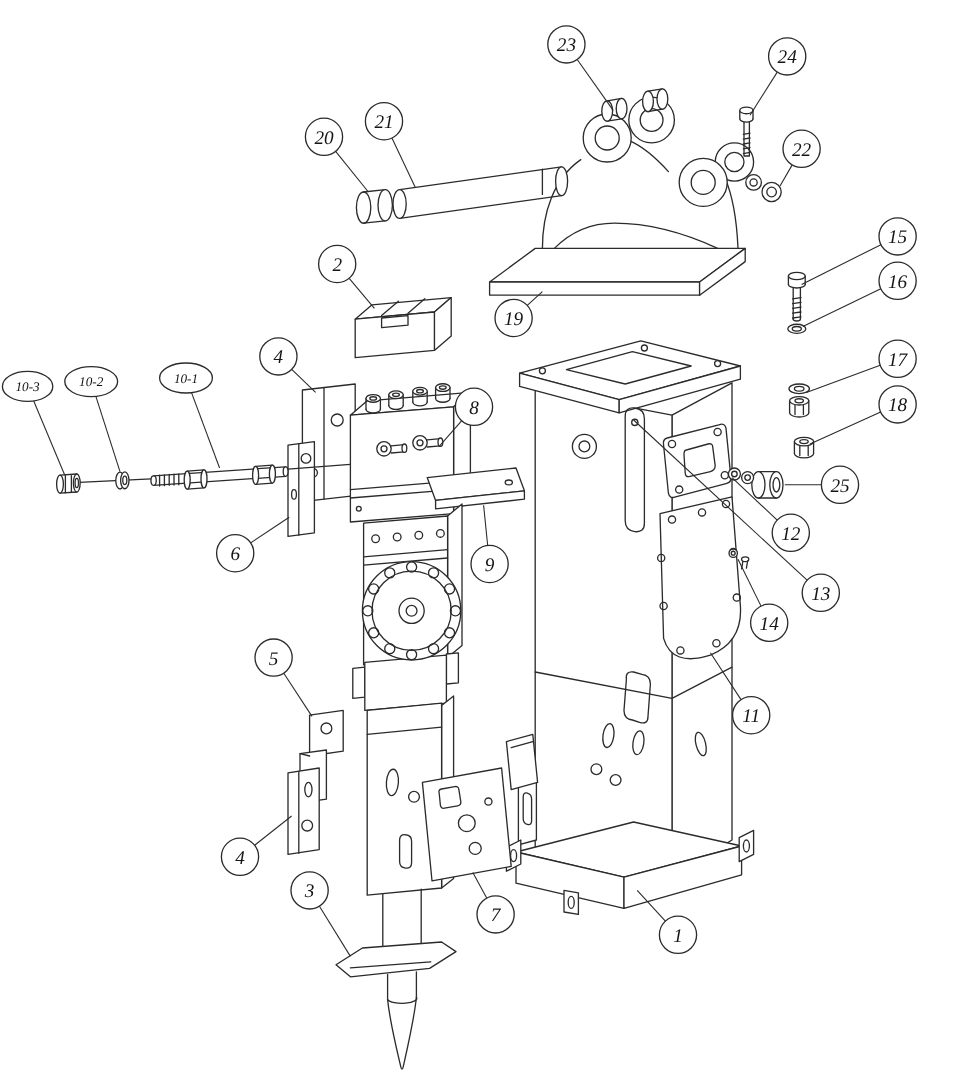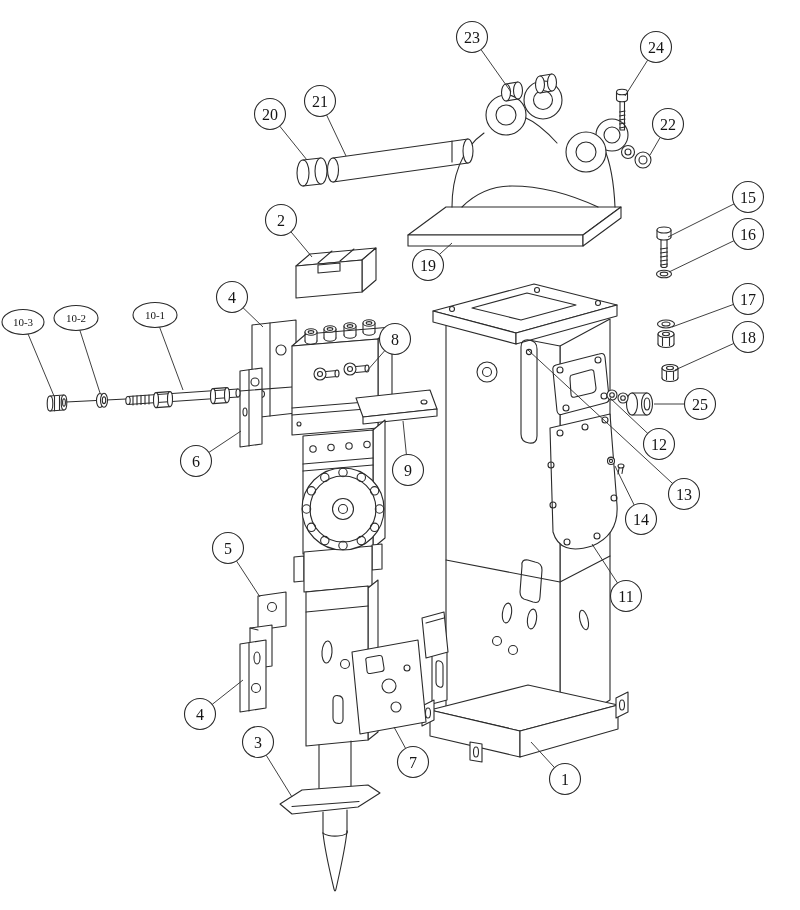--- a/index.html
+++ b/index.html
@@ -1,16 +1,16 @@
 <!DOCTYPE html>
 <html><head>
 <meta charset="utf-8">
 <style>
   html,body{margin:0;padding:0;background:#ffffff;}
-  .diagram-root{position:relative;width:800px;height:910px;background:#ffffff;overflow:hidden;}
+  .diagram-root{position:relative;width:800px;height:910px;background:#ffffff;overflow:hidden;font-style:italic;}
   svg{display:block;}
   .balloon-label{font-family:"Liberation Serif","DejaVu Serif",serif;font-size:16px;fill:#151515;text-anchor:middle;}
   .balloon-label.small{font-size:11px;}
 </style>
 </head>
 <body>
 
 <div class="diagram-root" style="background: rgb(255, 255, 255);">
 <svg id="diagram-svg" viewBox="0 0 800 910" width="800" height="910" xmlns="http://www.w3.org/2000/svg">
 

